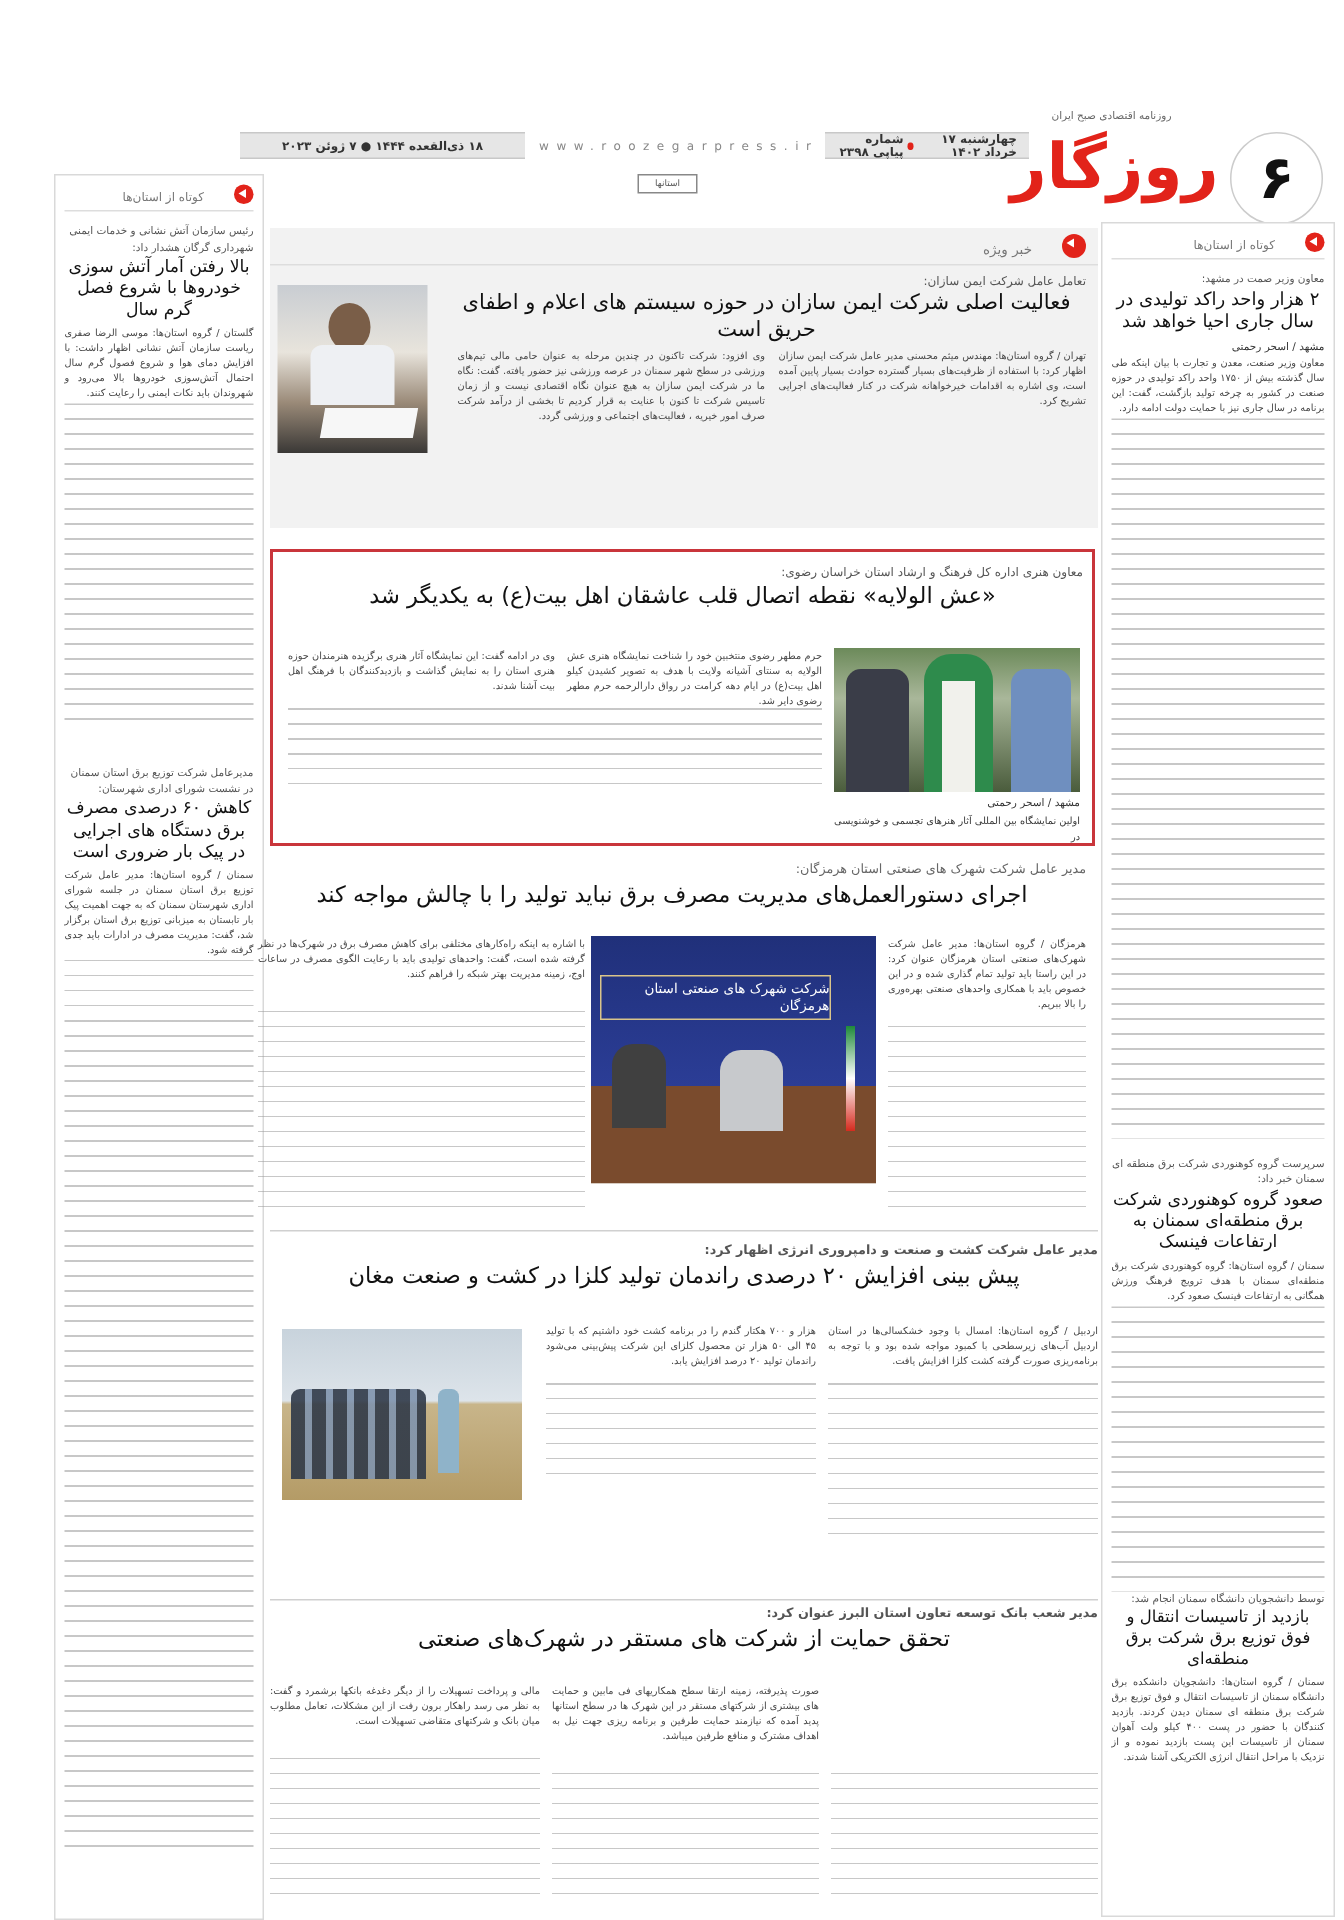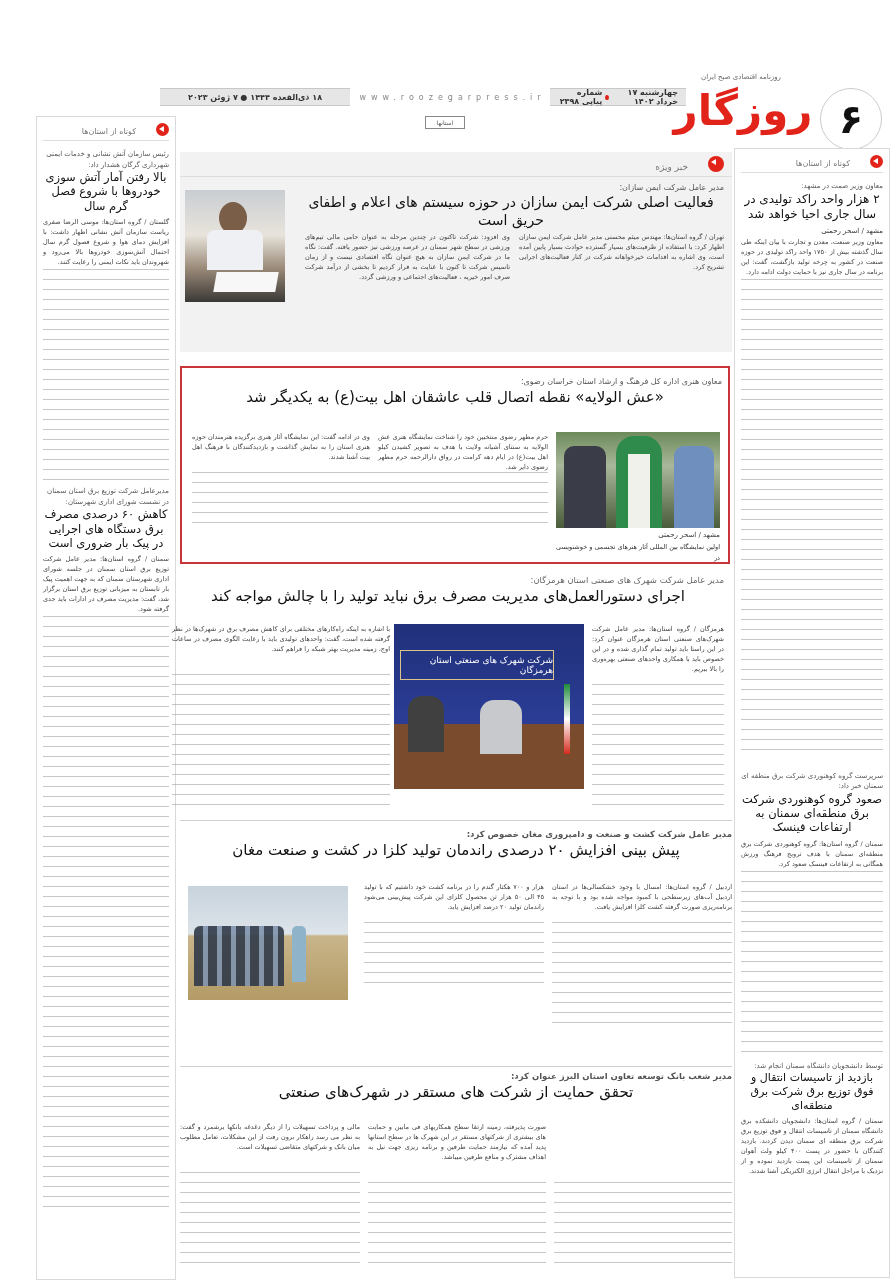--- a/index.html
+++ b/index.html
@@ -74,36 +74,36 @@
   <div class="sec-tag" style="border-bottom:1px solid #ddd;padding-bottom:4px">
     <span class="sec-icon"></span>
     <span>کوتاه از استان‌ها</span>
   </div>
   <div style="margin-top:8px">
     <div class="kicker" style="font-size:7px">رئیس سازمان آتش نشانی و خدمات ایمنی شهرداری گرگان هشدار داد:</div>
     <div class="headline" style="font-size:11.5px">بالا رفتن آمار آتش سوزی خودروها با شروع فصل گرم سال</div>
     <div class="body" style="margin-top:4px">گلستان / گروه استان‌ها: موسی الرضا صفری ریاست سازمان آتش نشانی اظهار داشت: با افزایش دمای هوا و شروع فصول گرم سال احتمال آتش‌سوزی خودروها بالا می‌رود و شهروندان باید نکات ایمنی را رعایت کنند.</div>
     <div class="lines" style="height:215px;margin-top:2px"></div>
   </div>
-  <div style="margin-top:2px">
+  <div style="margin-top:26px">
     <div class="kicker" style="font-size:7px">مدیرعامل شرکت توزیع برق استان سمنان در نشست شورای اداری شهرستان:</div>
     <div class="headline" style="font-size:11.5px">کاهش ۶۰ درصدی مصرف برق دستگاه های اجرایی در پیک بار ضروری است</div>
     <div class="body" style="margin-top:4px">سمنان / گروه استان‌ها: مدیر عامل شرکت توزیع برق استان سمنان در جلسه شورای اداری شهرستان سمنان که به جهت اهمیت پیک بار تابستان به میزبانی توزیع برق استان برگزار شد، گفت: مدیریت مصرف در ادارات باید جدی گرفته شود.</div>
     <div class="lines" style="height:600px;margin-top:2px"></div>
   </div>
 </div>
 
 <div class="abs" style="left:180px;top:152px;width:552px;height:200px;background:#f2f2f2">
   <div class="sec-tag" style="position:absolute;right:8px;top:4px;font-size:9px">
     <span class="sec-icon" style="width:16px;height:16px"></span>
     <span>خبر ویژه</span>
   </div>
   <div style="position:absolute;left:0;right:0;top:24px;height:1px;background:#ddd"></div>
   <div style="position:absolute;right:8px;left:118px;top:30px">
-    <div class="kicker">مدیر عامل شرکت ایمن سازان:</div>
+    <div class="kicker">تعامل عامل شرکت ایمن سازان:</div>
     <div class="headline" style="font-size:14px">فعالیت اصلی شرکت ایمن سازان در حوزه سیستم های اعلام و اطفای حریق است</div>
   </div>
   <div class="photo" style="left:5px;top:38px;width:100px;height:112px;background:linear-gradient(180deg,#c9cdd2 0%,#e8e4dc 40%,#9a8a78 70%,#3a3836 100%)">
     <div style="position:absolute;left:34px;top:12px;width:28px;height:32px;border-radius:50%;background:#7a5e48"></div>
     <div style="position:absolute;left:22px;top:40px;width:56px;height:40px;background:#eef0f3;border-radius:8px 8px 0 0"></div>
     <div style="position:absolute;left:30px;top:82px;width:62px;height:20px;background:#f7f7f7;transform:skew(-10deg)"></div>
   </div>
   <div class="body" style="position:absolute;right:8px;top:80px;width:205px">تهران / گروه استان‌ها: مهندس میثم محسنی مدیر عامل شرکت ایمن سازان اظهار کرد: با استفاده از ظرفیت‌های بسیار گسترده حوادث بسیار پایین آمده است، وی اشاره به اقدامات خیرخواهانه شرکت در کنار فعالیت‌های اجرایی تشریح کرد.</div>
   <div class="body" style="position:absolute;right:222px;top:80px;width:205px">وی افزود: شرکت تاکنون در چندین مرحله به عنوان حامی مالی تیم‌های ورزشی در سطح شهر سمنان در عرصه ورزشی نیز حضور یافته. گفت: نگاه ما در شرکت ایمن سازان به هیچ عنوان نگاه اقتصادی نیست و از زمان تاسیس شرکت تا کنون با عنایت به قرار کردیم تا بخشی از درآمد شرکت صرف امور خیریه ، فعالیت‌های اجتماعی و ورزشی گردد.</div>
 </div>
@@ -139,21 +139,21 @@
     <div style="position:absolute;left:86px;top:76px;width:42px;height:54px;background:#c7c9cc;border-radius:14px 14px 0 0"></div>
     <div style="position:absolute;right:14px;top:60px;width:6px;height:70px;background:linear-gradient(180deg,#1f8a3a 0%,#fff 50%,#d52b1e 100%)"></div>
   </div>
   <div class="body" style="position:absolute;left:0;top:50px;width:218px">با اشاره به اینکه راه‌کارهای مختلفی برای کاهش مصرف برق در شهرک‌ها در نظر گرفته شده است، گفت: واحدهای تولیدی باید با رعایت الگوی مصرف در ساعات اوج، زمینه مدیریت بهتر شبکه را فراهم کنند.</div>
   <div class="lines" style="position:absolute;left:0;top:100px;width:218px;height:140px"></div>
 </div>
 
 <div class="divider" style="left:180px;top:820px;width:552px"></div>
 
 <div class="abs" style="left:180px;top:828px;width:552px;height:230px">
-  <div class="kicker" style="font-size:8.5px;font-weight:bold">مدیر عامل شرکت کشت و صنعت و دامپروری مغان خصوص کرد:</div>
+  <div class="kicker" style="font-size:8.5px;font-weight:bold">مدیر عامل شرکت کشت و صنعت و دامپروری انرژی اظهار کرد:</div>
   <div class="headline" style="font-size:15px">پیش بینی افزایش ۲۰ درصدی راندمان تولید کلزا در کشت و صنعت مغان</div>
   <div class="body" style="position:absolute;right:0;top:54px;width:180px">اردبیل / گروه استان‌ها: امسال با وجود خشکسالی‌ها در استان اردبیل آب‌های زیرسطحی با کمبود مواجه شده بود و با توجه به برنامه‌ریزی صورت گرفته کشت کلزا افزایش یافت.</div>
   <div class="lines" style="position:absolute;right:0;top:94px;width:180px;height:110px"></div>
   <div class="body" style="position:absolute;right:188px;top:54px;width:180px">هزار و ۷۰۰ هکتار گندم را در برنامه کشت خود داشتیم که با تولید ۴۵ الی ۵۰ هزار تن محصول کلزای این شرکت پیش‌بینی می‌شود راندمان تولید ۲۰ درصد افزایش یابد.</div>
   <div class="lines" style="position:absolute;right:188px;top:94px;width:180px;height:70px"></div>
   <div class="photo" style="left:8px;top:58px;width:160px;height:114px;background:linear-gradient(180deg,#c8d3dc 0%,#dde4ea 42%,#c8b58a 44%,#b49b66 100%)">
     <div style="position:absolute;left:6px;top:40px;width:90px;height:60px;background:repeating-linear-gradient(90deg,#2f3948 0,#2f3948 9px,#7f93ad 9px,#7f93ad 14px);border-radius:6px 6px 0 0;opacity:.9"></div>
     <div style="position:absolute;left:104px;top:40px;width:14px;height:56px;background:#8fb3c9;border-radius:5px 5px 0 0"></div>
   </div>
 </div>

